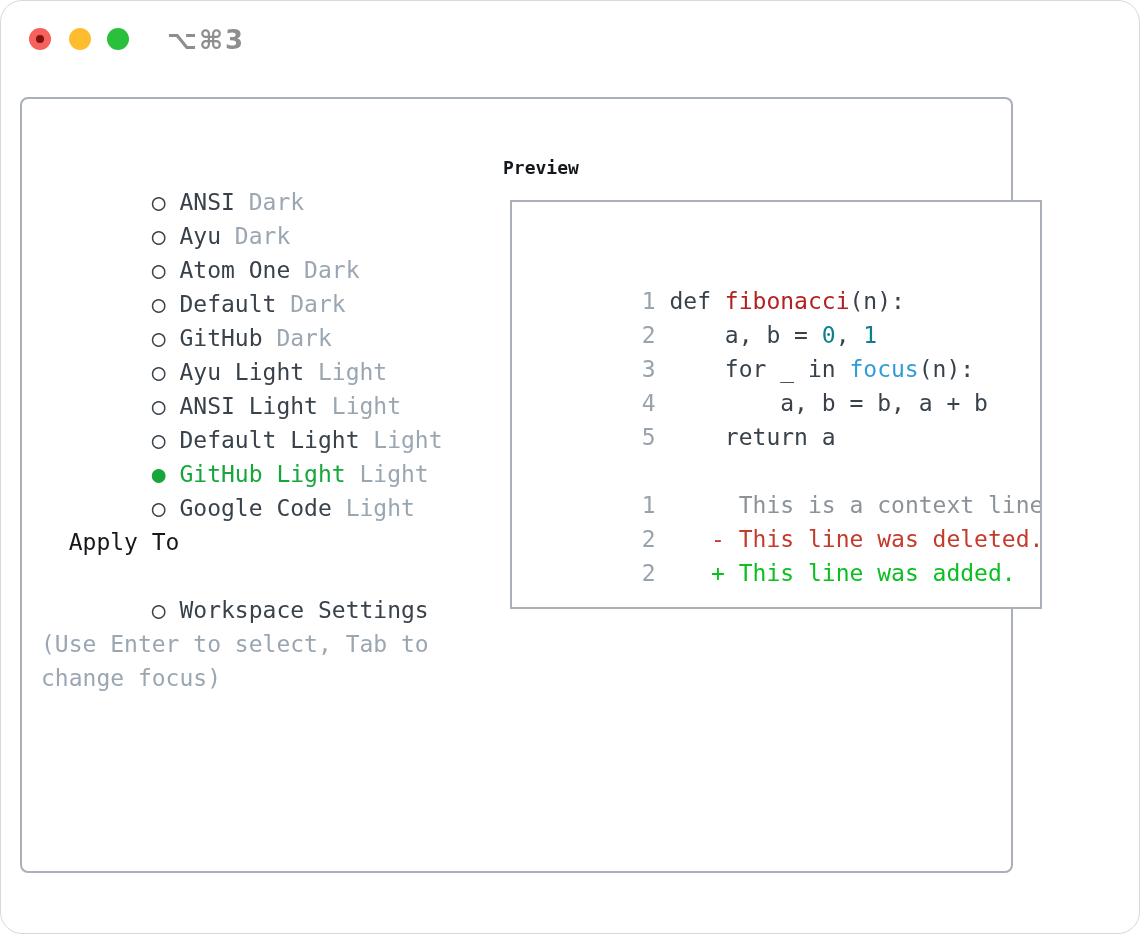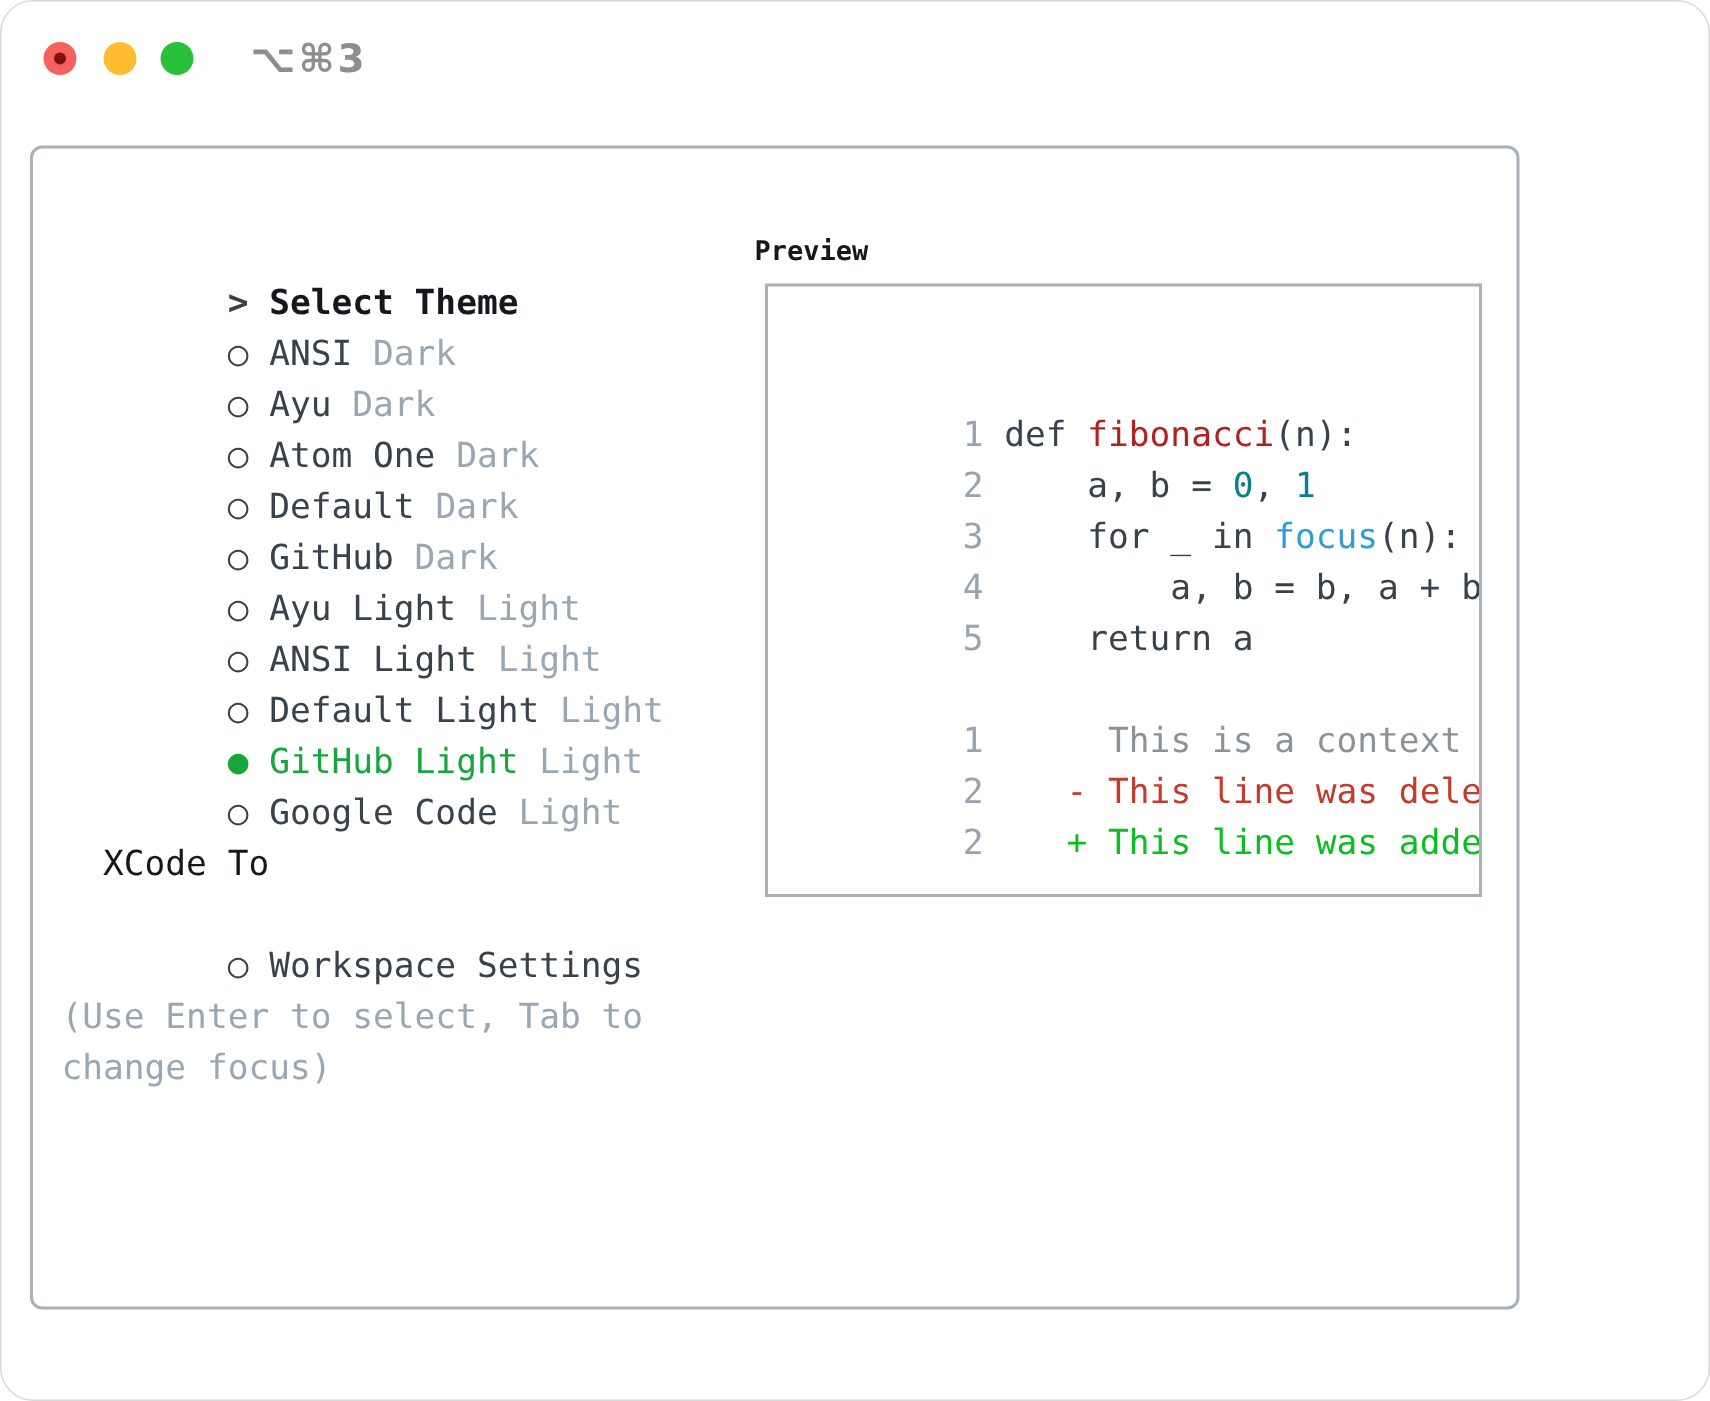--- a/index.html
+++ b/index.html
@@ -48,21 +48,21 @@
   .row.subheader{font-weight:normal;color:var(--header-black);padding-left:2ch;}
   .row.help{color:var(--muted-gray);}
   .row.blank{height:34px;}
 
   
   .preview-label{
     position:absolute;left:481px;top:52px;height:34px;line-height:34px;
     font-size:18px;font-weight:bold;color:var(--header-black);
   }
   .preview-box{
-    position:absolute;left:488px;top:90px;width:478px;height:409px;
+    position:absolute;left:488px;top:101px;width:532px;height:409px;
     border:2px solid var(--border-gray);background:#fff;
     padding:14px 0 0 19px;overflow:hidden;
   }
   .code-line{height:34px;line-height:34px;font-size:23px;white-space:pre;color:var(--text-dark);}
   .code-line .num{display:inline-block;width:2ch;color:var(--linenum-gray);}
   .tok-fn{color:var(--function-red);}
   .tok-num{color:var(--number-teal);}
   .tok-builtin{color:var(--builtin-blue);}
   .diff-context{color:var(--context-gray);}
   .diff-del{color:var(--deleted-red);}
@@ -78,23 +78,20 @@
         <span class="dot"></span>
       </span>
     <span class="light yellow"></span>
     <span class="light green"></span>
     <span class="win-title">⌥⌘3</span>
   </div>
 
   <div class="panel">
 
     <div class="list">
-      <div class="row header">
-        <span class="marker">&gt;</span><span class="name">Select Theme</span>
-      </div>
 
       <div class="row theme-item">
         <span class="marker">○</span><span class="name">ANSI</span><span class="tag">Dark</span>
       </div>
       <div class="row theme-item">
         <span class="marker">○</span><span class="name">Ayu</span><span class="tag">Dark</span>
       </div>
       <div class="row theme-item">
         <span class="marker">○</span><span class="name">Atom One</span><span class="tag">Dark</span>
       </div>
@@ -115,21 +112,21 @@
       </div>
       <div class="row theme-item selected">
         <span class="marker">●</span><span class="name">GitHub Light</span><span class="tag">Light</span>
       </div>
       <div class="row theme-item">
         <span class="marker">○</span><span class="name">Google Code</span><span class="tag">Light</span>
       </div>
 
       <div class="row blank"></div>
 
-      <div class="row subheader">XCode To</div>
+      <div class="row subheader">Apply To</div>
       <div class="row theme-item">
         <span class="marker">○</span><span class="name">Workspace Settings</span>
       </div>
 
       <div class="row blank"></div>
 
       <div class="row help">(Use Enter to select, Tab to</div>
       <div class="row help">change focus)</div>
     </div>
 

